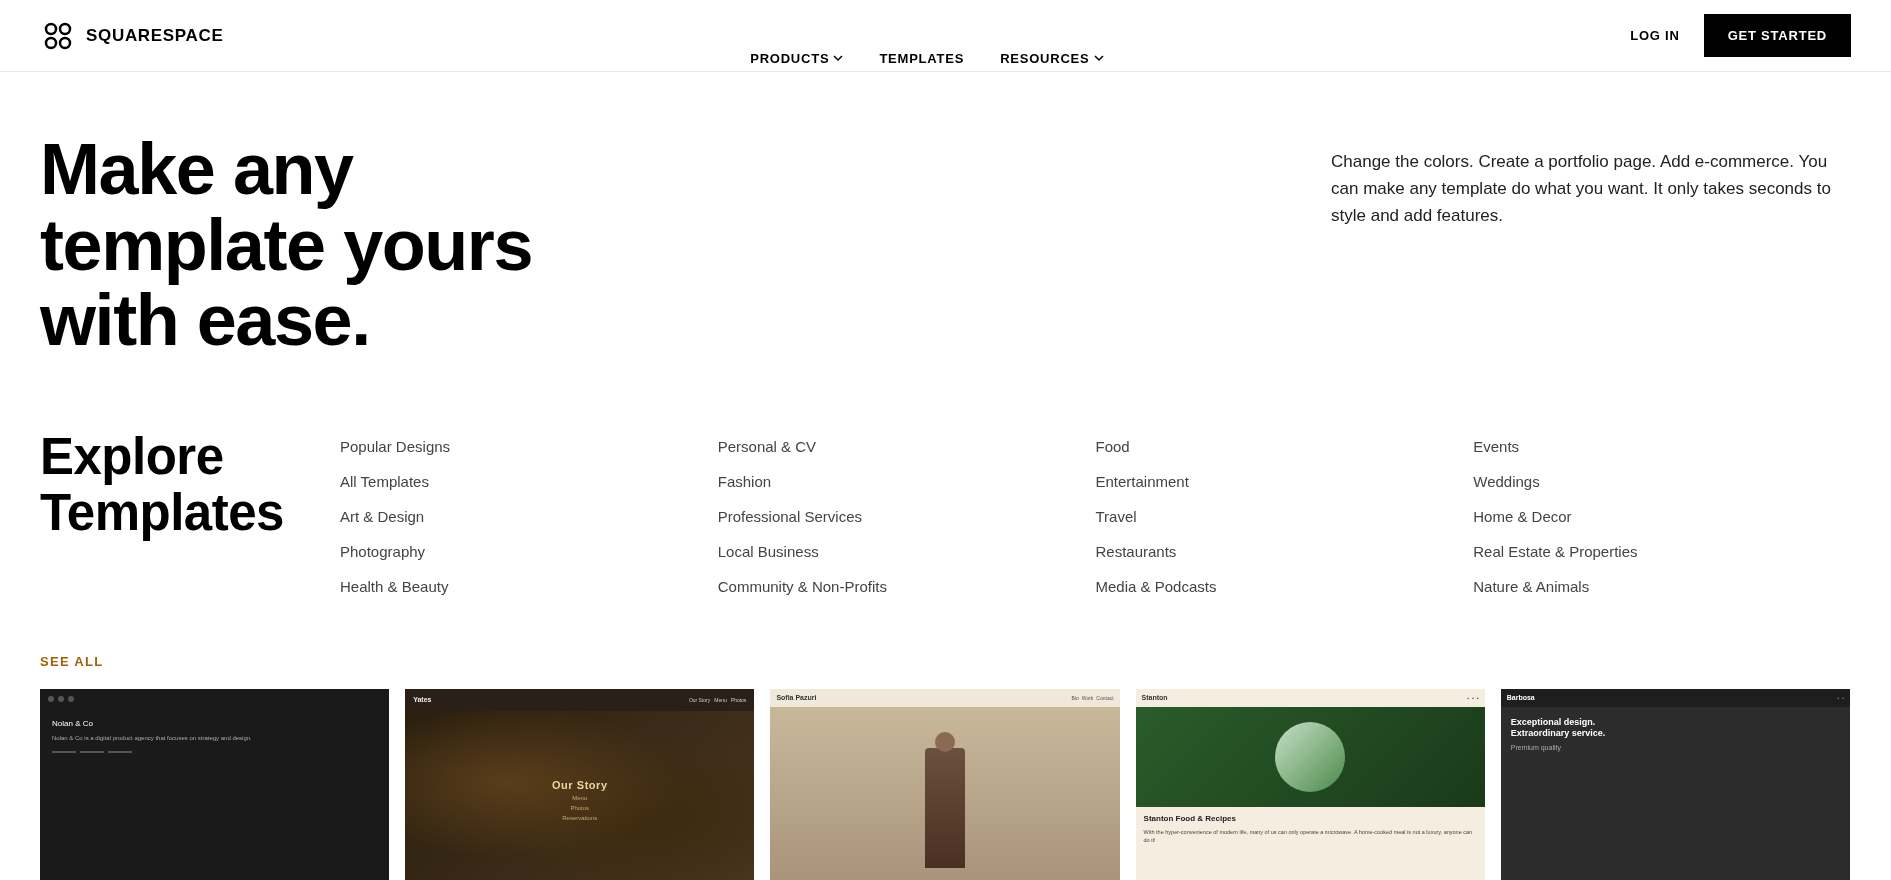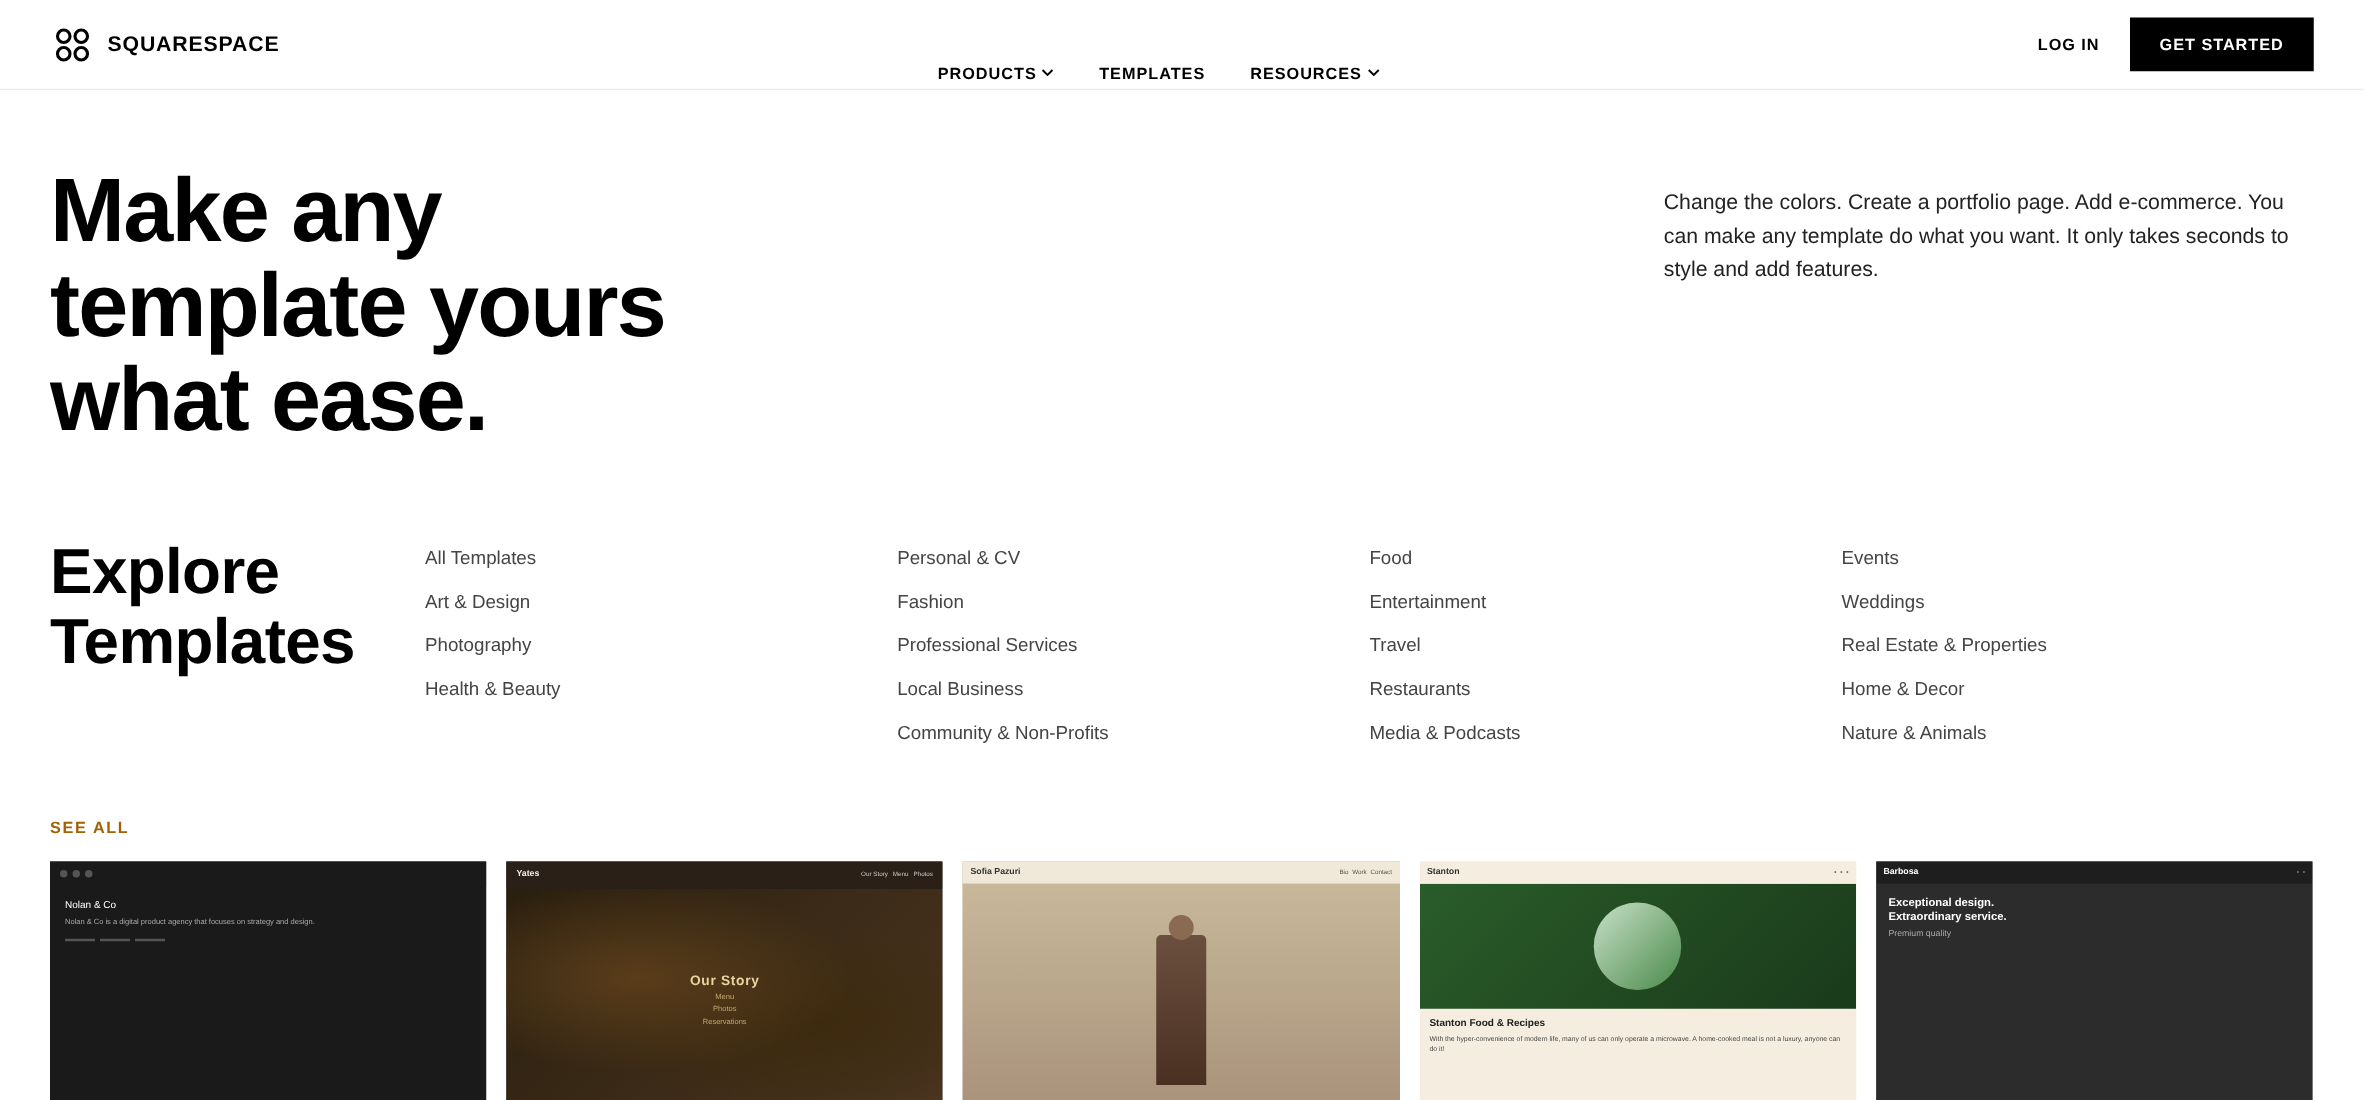--- a/index.html
+++ b/index.html
@@ -446,38 +446,39 @@
   </div>
 
   <div class="nav-right">
     <span class="nav-login">LOG IN</span>
     <button class="nav-cta">GET STARTED</button>
   </div>
 </nav>
 
 <section class="hero">
   <div>
-    <h1 class="hero-title">Make any template yours what ease.</h1>
+    <h1 class="hero-title">Make any template yours with ease.</h1>
   </div>
   <div>
     <p class="hero-desc">Change the colors. Create a portfolio page. Add e-commerce. You can make any template do what you want. It only takes seconds to style and add features.</p>
   </div>
 </section>
 
 <section class="explore-section">
   <div>
     <h2 class="explore-title">
       <span>Explore</span><br>
       <span>Templates</span>
     </h2>
   </div>
 
   <div class="template-categories">
 
     <div class="category-col">
+      <span class="category-item">Popular Designs</span>
       <span class="category-item">All Templates</span>
       <span class="category-item">Art &amp; Design</span>
       <span class="category-item">Photography</span>
       <span class="category-item">Health &amp; Beauty</span>
     </div>
 
     <div class="category-col">
       <span class="category-item">Personal &amp; CV</span>
       <span class="category-item">Fashion</span>
       <span class="category-item">Professional Services</span>
@@ -489,22 +490,22 @@
       <span class="category-item">Food</span>
       <span class="category-item">Entertainment</span>
       <span class="category-item">Travel</span>
       <span class="category-item">Restaurants</span>
       <span class="category-item">Media &amp; Podcasts</span>
     </div>
 
     <div class="category-col">
       <span class="category-item">Events</span>
       <span class="category-item">Weddings</span>
+      <span class="category-item">Home &amp; Decor</span>
       <span class="category-item">Real Estate &amp; Properties</span>
-      <span class="category-item">Home &amp; Decor</span>
       <span class="category-item">Nature &amp; Animals</span>
     </div>
   </div>
 </section>
 
 <section class="market-section">
   <div class="market-header">
     <a class="see-all-link">SEE ALL</a>
   </div>
 

